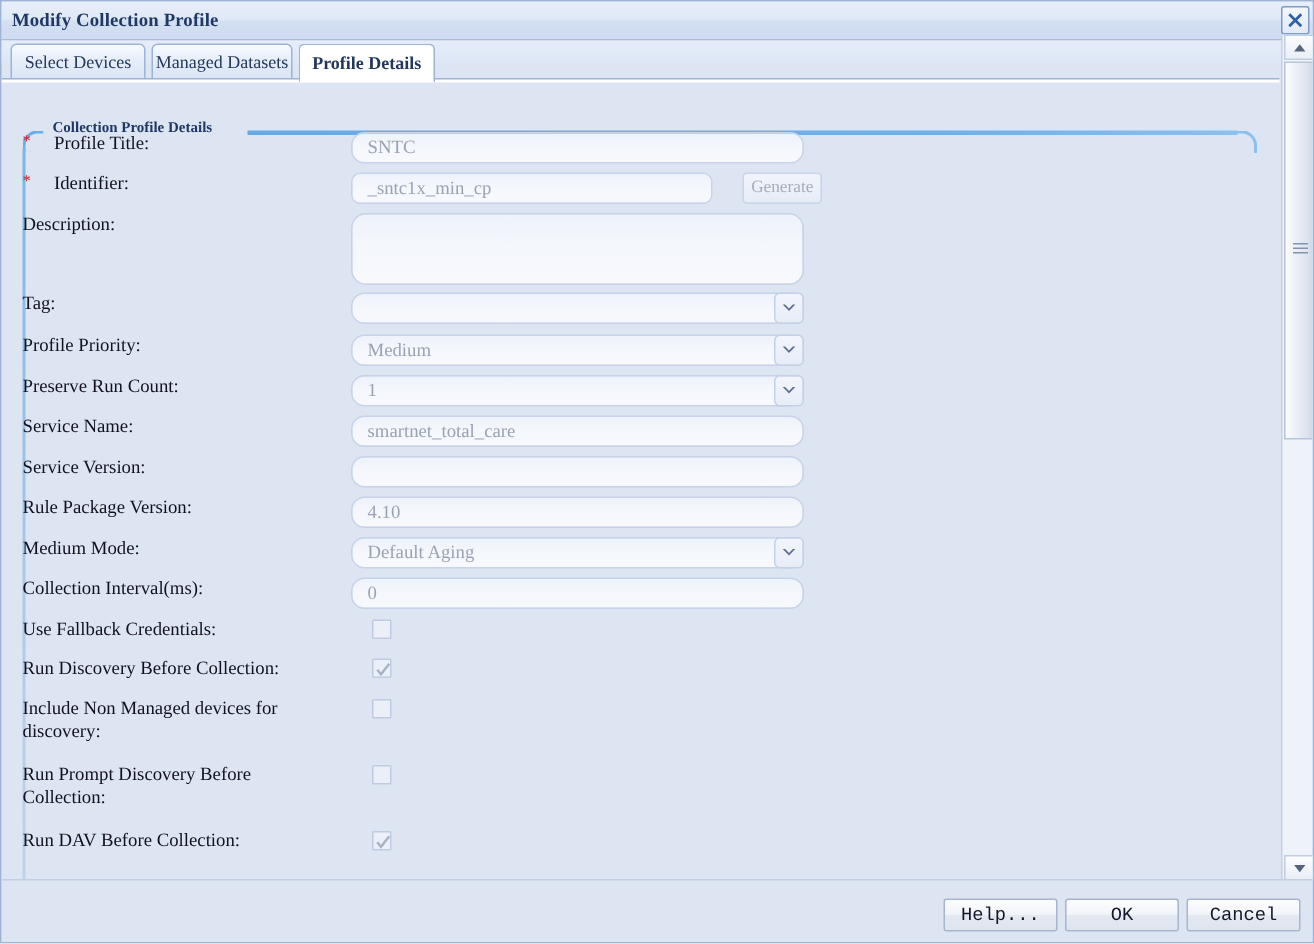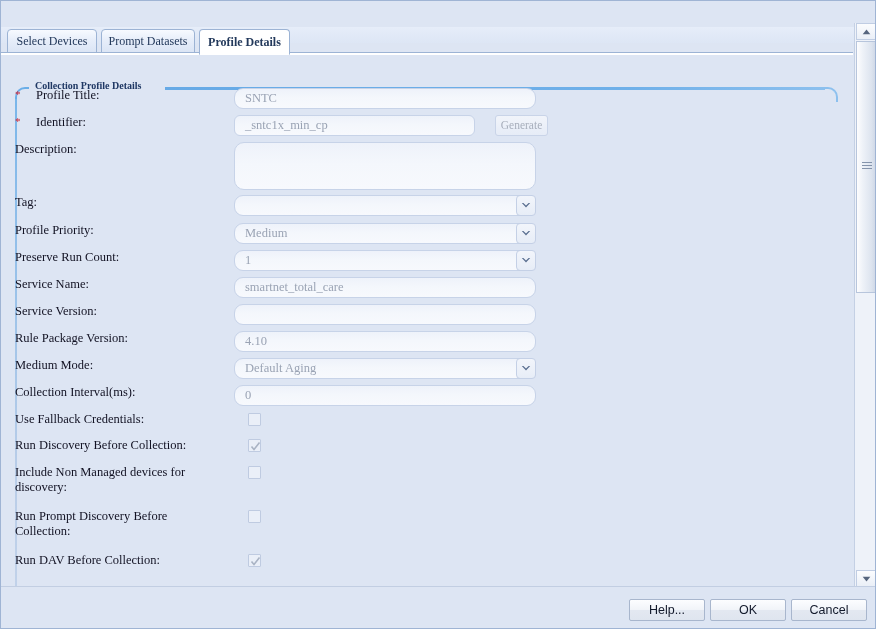--- a/index.html
+++ b/index.html
@@ -304,39 +304,47 @@
   }
   .btn {
     position: absolute;
     top: 12px;
     height: 22px;
     box-sizing: border-box;
     background: linear-gradient(to bottom, #fcfdff 0%, #f1f4f9 48%, #e3e8f1 52%, #dfe5ef 100%);
     border: 1px solid #a8b6cd;
     border-radius: 2px;
     color: #12192b;
-    font-family: Liberation Sans, sans-serif;
+    font-family: Liberation Mono, monospace;
     font-size: 12.5px;
     text-align: center;
     line-height: 20px;
     cursor: pointer;
   }
   #btn-help   { left: 628px; width: 76px; }
   #btn-ok     { left: 709px; width: 76px; }
   #btn-cancel { left: 790px; width: 76px; }
 </style>
 </head>
 <body>
 
 <div class="window">
 
+  <div class="titlebar">
+    <div class="titlebar-text">Modify Collection Profile</div>
+    <div class="close-btn">
+      <svg width="11" height="11" viewBox="0 0 11 11">
+        <path d="M1.5 1.5 L9.5 9.5 M9.5 1.5 L1.5 9.5" stroke="#2d5fa6" stroke-width="1.8" fill="none"></path>
+      </svg>
+    </div>
+  </div>
 
   <div class="tabstrip">
     <div class="tab" id="tab0">Select Devices</div>
-    <div class="tab" id="tab1">Prompt Datasets</div>
+    <div class="tab" id="tab1">Managed Datasets</div>
     <div class="tab active" id="tab2">Profile Details</div>
   </div>
   <div class="tabstrip-line"></div>
 
   <div class="content">
 
     <div class="groupbox">
       <div class="gb-top-left"></div>
       <div class="gb-left"></div>
       <div class="gb-top-bar"></div>

